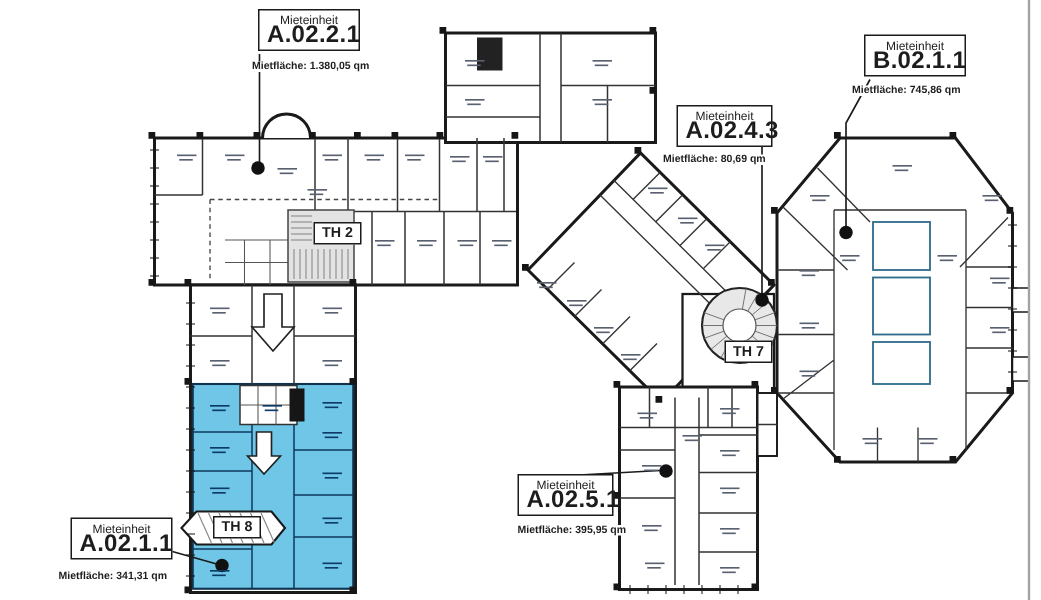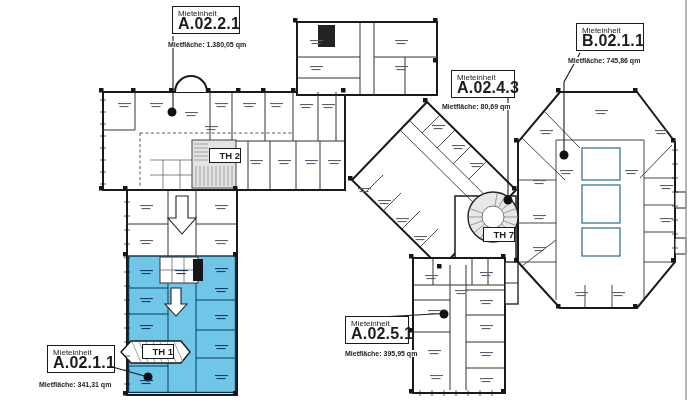--- a/index.html
+++ b/index.html
@@ -1,26 +1,26 @@
 <!DOCTYPE html>
 <html><head>
 <meta charset="utf-8">
 <style>
   html,body{margin:0;padding:0;background:#fff;}
   #stage{position:relative;width:694px;height:400px;background:#fff;overflow:hidden;
          font-family:"Liberation Sans",sans-serif;color:#1a1a1a;}
   #plan-svg{position:absolute;left:0;top:0;}
   .callout{position:absolute;background:#fff;border:1.4px solid #1a1a1a;
            padding:2px 5px 3px 5px;z-index:5;}
-  .co-label{font-size:8px;line-height:9px;color:#1d1d1d;}
+  .co-label{font-size:8px;line-height:9px;color:#1d1d1d;text-align:center;}
   .co-unit{font-size:16px;line-height:12px;font-weight:600;color:#1d1d1d;letter-spacing:.2px;}
   .co-area{position:absolute;font-size:7px;font-weight:700;color:#1d1d1d;background:#fff;
            padding:0 1px;z-index:5;white-space:nowrap;}
   .th-box{position:absolute;width:30px;height:13px;background:#fff;border:1.3px solid #1a1a1a;
-          font-size:9.5px;font-weight:600;color:#1d1d1d;text-align:right;line-height:13px;z-index:6;}
+          font-size:9.5px;font-weight:600;color:#1d1d1d;text-align:center;line-height:13px;z-index:6;}
 </style>
 </head>
 <body>
 
 <div id="stage">
 
 <svg id="plan-svg" width="694" height="400" viewBox="0 0 694 400">
 
   <g stroke="#1a1a1a" stroke-width="2" fill="#ffffff">
 
@@ -391,15 +391,15 @@
 <div class="co-area" style="left:344px;top:350px">Mietfläche: 395,95 qm</div>
 
 <div class="callout" style="left:47px;top:345px;width:56px">
   <div class="co-label">Mieteinheit</div>
   <div class="co-unit">A.02.1.1</div>
 </div>
 <div class="co-area" style="left:38px;top:381px">Mietfläche: 341,31 qm</div>
 
 <div class="th-box" style="left:209px;top:148px">TH 2</div>
 <div class="th-box" style="left:483px;top:227px">TH 7</div>
-<div class="th-box" style="left:142px;top:344px">TH 1</div>
+<div class="th-box" style="left:142px;top:344px">TH 8</div>
 
 </div>
 
 </body></html>

